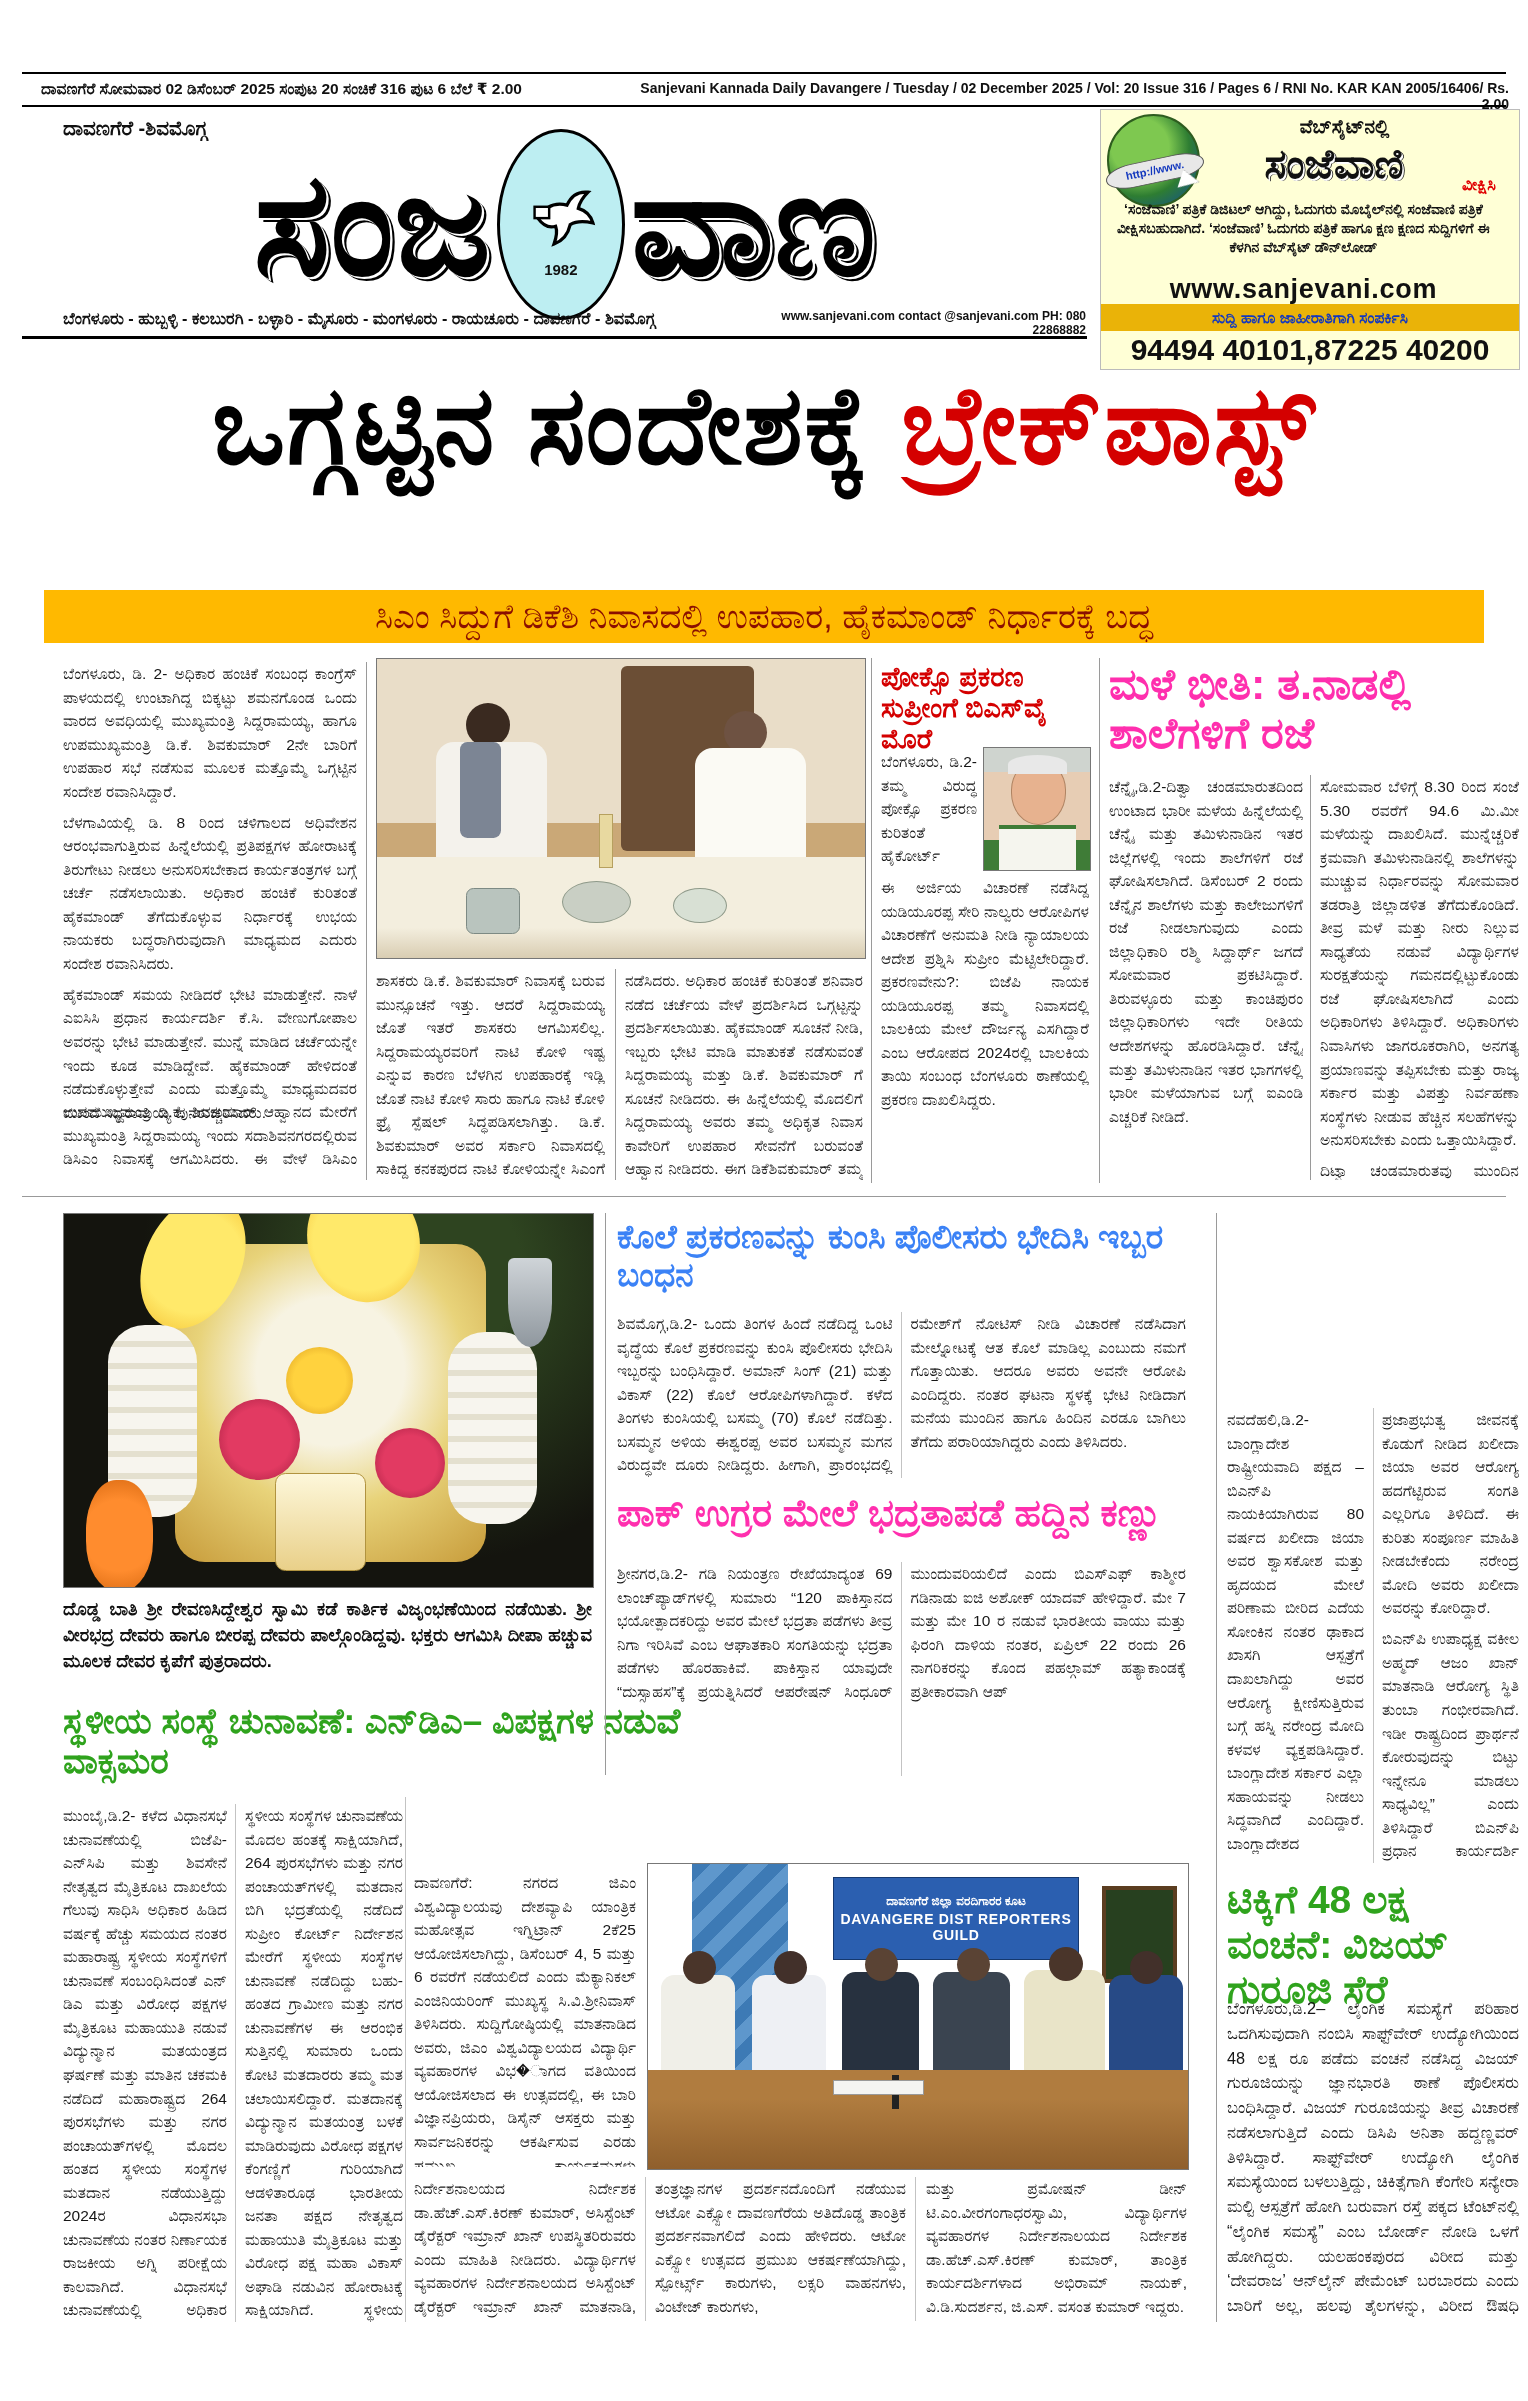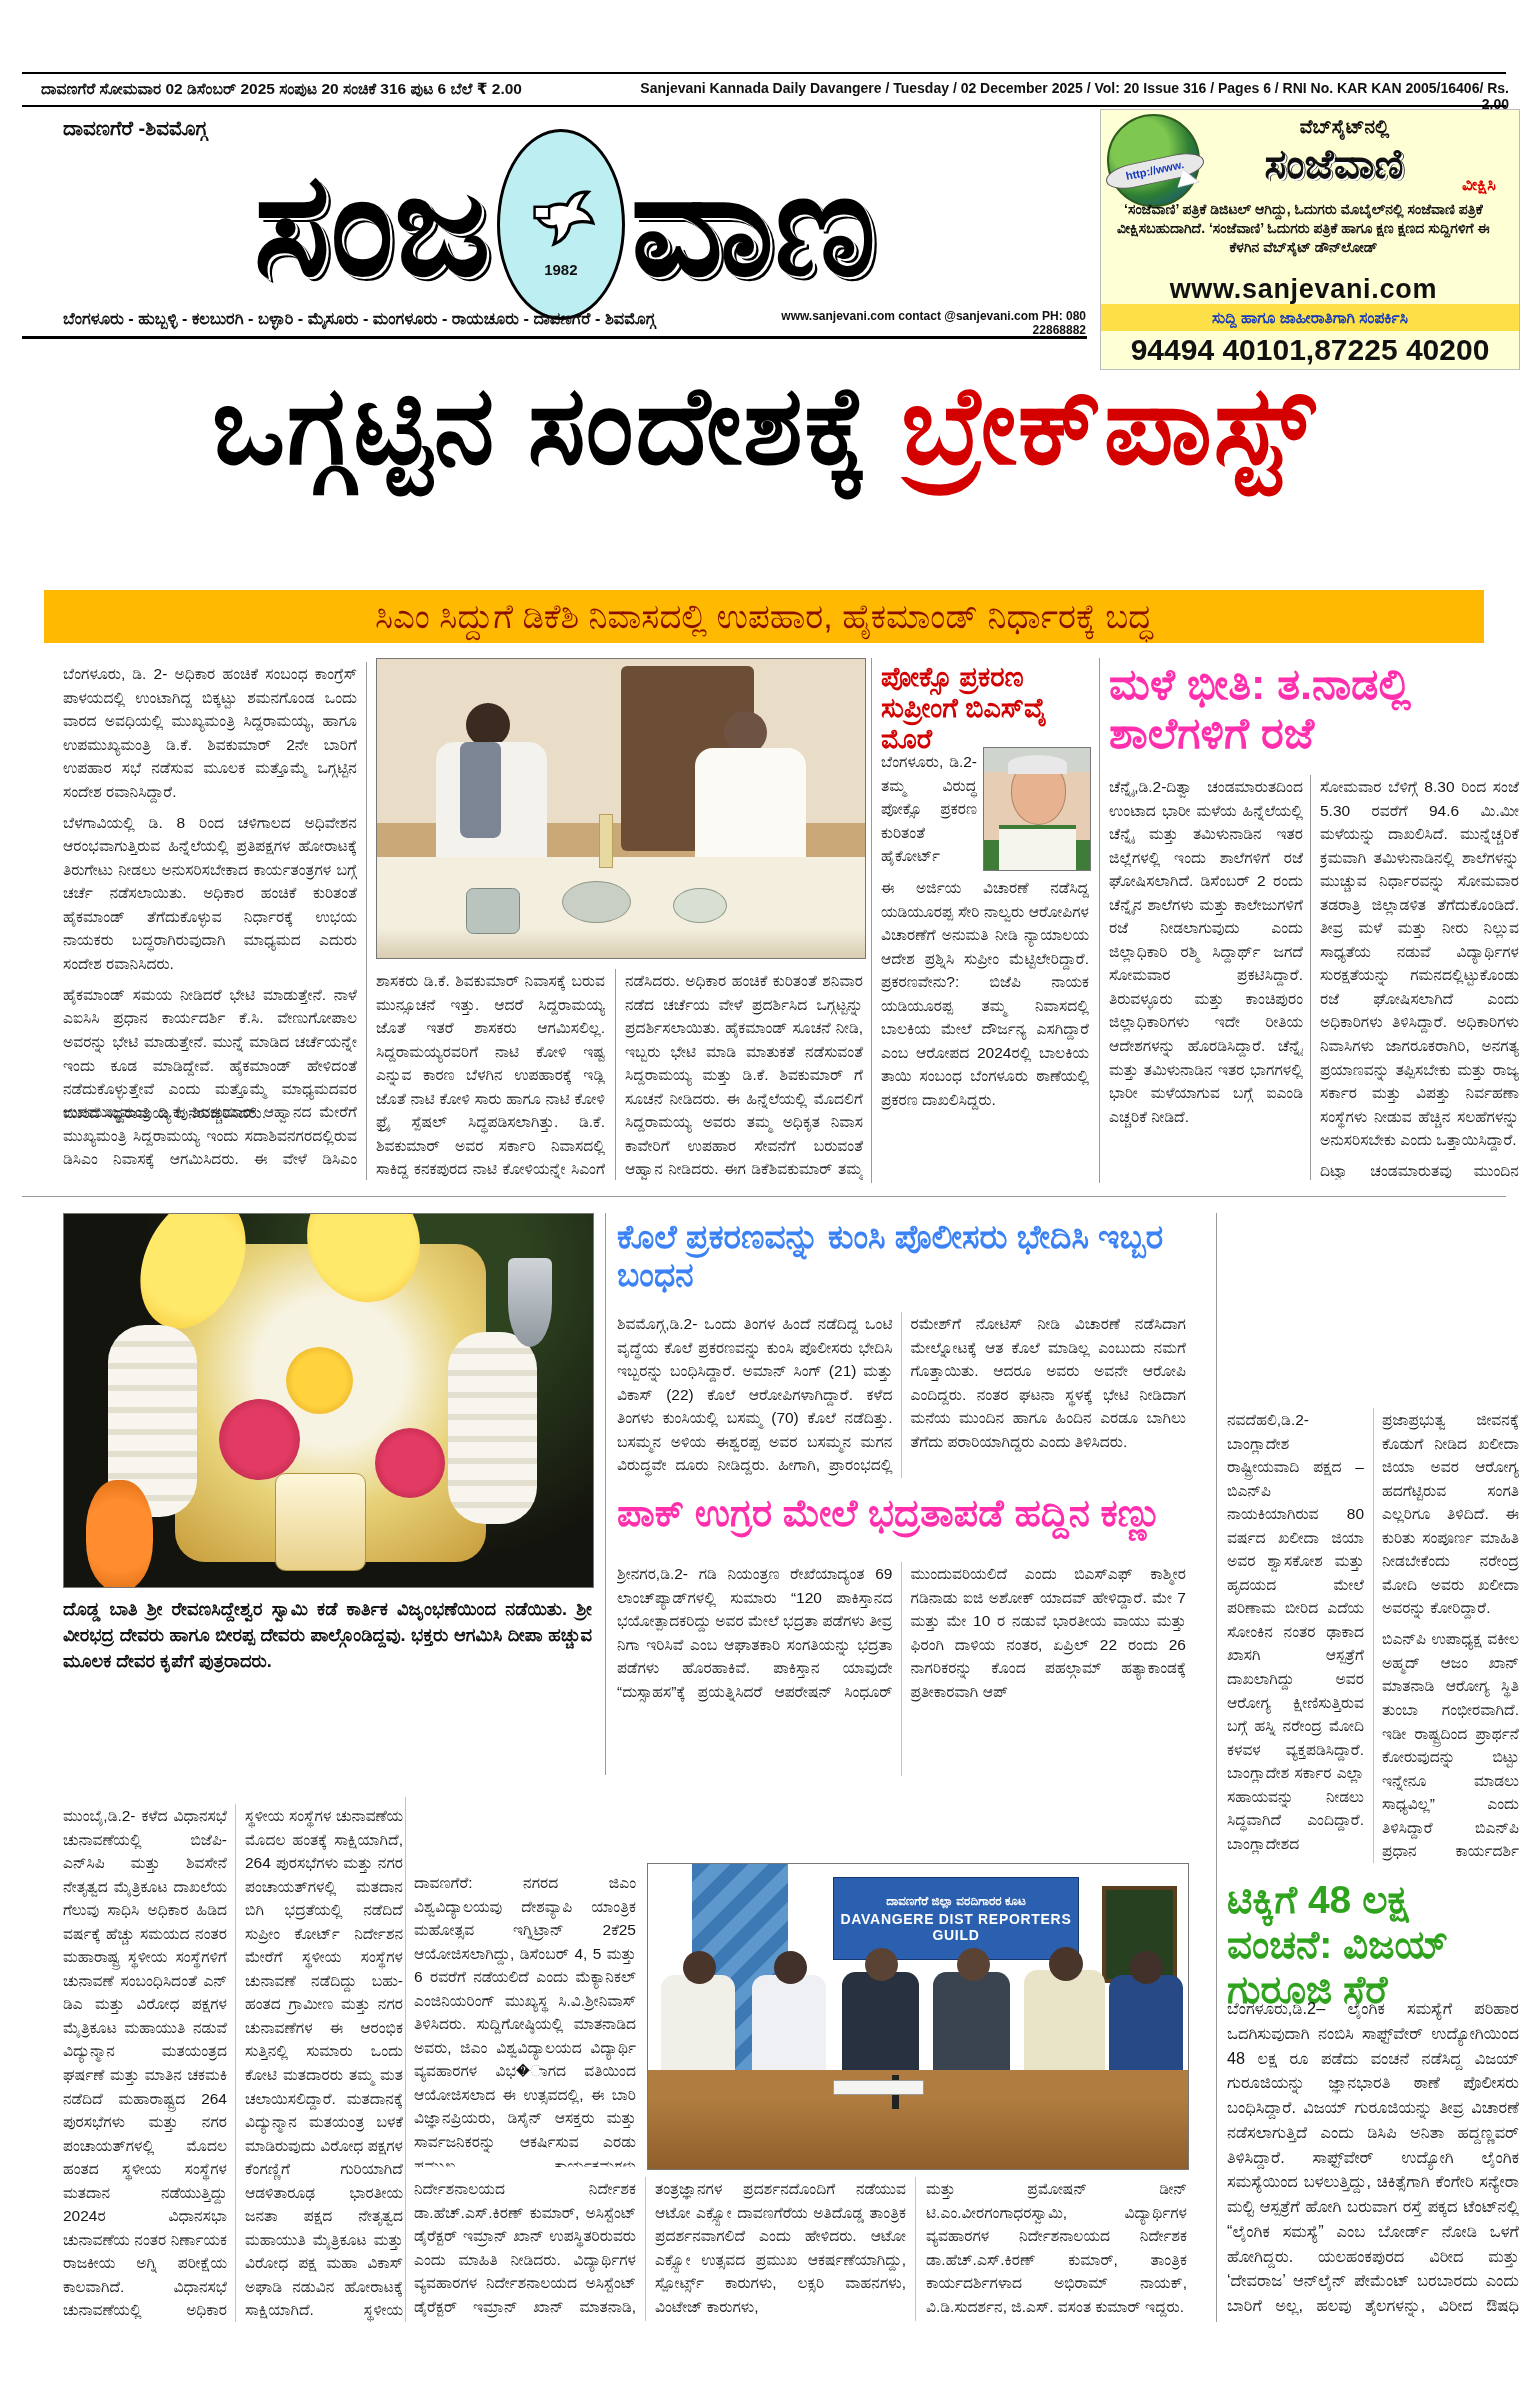--- a/index.html
+++ b/index.html
@@ -50,21 +50,21 @@
   <div class="abs" style="left:1100px;top:109px;width:418px;height:222px;background:#ffffd6;border:0.7px solid #bbb;">
     <div class="abs" style="left:118px;top:6px;width:251px;text-align:center;font-size:19px;font-weight:800;">ವೆಬ್‌ಸೈಟ್‌ನಲ್ಲಿ</div>
     <div class="abs" style="left:6px;top:4.4px;width:89px;height:89px;border-radius:50%;background:radial-gradient(circle at 35% 35%, #7ec850 0 35%, #2e7d32 60%, #0d47a1 100%);border:2.2px solid #2e5d1f;">
       <div class="abs" style="left:-4.4px;top:43px;width:98px;height:22px;background:#e8e8e8;border:1.5px solid #555;border-radius:50% / 90%;transform:rotate(-12deg);font-size:11px;font-weight:800;color:#1338be;text-align:center;line-height:21px;">http://www.</div>
       <div class="abs" style="left:71px;top:56px;width:0;height:0;border-left:19px solid #fff;border-top:7.4px solid transparent;border-bottom:12px solid transparent;transform:rotate(18deg);filter:drop-shadow(0.7px 0.7px 0 #333);"></div>
     </div>
     <div class="abs" style="left:111px;top:31px;width:244px;text-align:center;font-size:41px;font-weight:900;text-shadow:1.5px 1.5px 0 #fff,2.2px 2.2px 0 #000;">ಸಂಜೆವಾಣಿ</div>
     <div class="abs" style="left:361px;top:65px;font-size:16.3px;font-weight:900;color:#e00000;">ವೀಕ್ಷಿಸಿ</div>
     <div class="abs" style="left:10.4px;top:90px;width:384px;font-size:14px;font-weight:700;text-align:center;line-height:1.35;">‘ಸಂಜೆವಾಣಿ’ ಪತ್ರಿಕೆ ಡಿಜಿಟಲ್ ಆಗಿದ್ದು, ಓದುಗರು ಮೊಬೈಲ್‌ನಲ್ಲಿ ಸಂಜೆವಾಣಿ ಪತ್ರಿಕೆ ವೀಕ್ಷಿಸಬಹುದಾಗಿದೆ. ‘ಸಂಜೆವಾಣಿ’ ಓದುಗರು ಪತ್ರಿಕೆ ಹಾಗೂ ಕ್ಷಣ ಕ್ಷಣದ ಸುದ್ದಿಗಳಿಗೆ ಈ ಕೆಳಗಿನ ವೆಬ್‌ಸೈಟ್ ಡೌನ್‌ಲೋಡ್</div>
     <div class="abs" style="left:10.4px;top:164px;width:384px;text-align:center;font-size:27px;font-weight:900;letter-spacing:0.7px;">www.sanjevani.com</div>
-    <div class="abs" style="left:0;top:194px;width:418px;height:28px;background:#fde047;">
+    <div class="abs" style="left:0;top:194px;width:418px;height:28px;background:#eab308;">
       <div style="text-align:center;font-size:15.5px;font-weight:900;color:#1338be;line-height:28px;">ಸುದ್ದಿ ಹಾಗೂ ಜಾಹೀರಾತಿಗಾಗಿ ಸಂಪರ್ಕಿಸಿ</div>
     </div>
   </div>
   <div class="abs" style="left:1100px;top:331px;width:418px;text-align:center;font-size:30px;font-weight:900;background:#ffffd6;border:0.7px solid #bbb;border-top:none;height:38px;line-height:37px;">94494 40101,87225 40200</div>
 
   <div class="abs hairline" style="left:22px;top:336px;width:1065px;height:3px;"></div>
 
   <div class="abs headline-main" style="left:0;top:362px;width:1528px;text-align:center;font-size:109px;">
     <span style="color:#000;">ಒಗ್ಗಟ್ಟಿನ ಸಂದೇಶಕ್ಕೆ </span><span style="color:#d40000;">ಬ್ರೇಕ್‌ಪಾಸ್ಟ್</span>
   </div>
@@ -138,20 +138,21 @@
     <div class="fig" style="left:384px;top:118px;width:89px;height:192px;border-radius:37px;background:repeating-linear-gradient(180deg,#f7f5ee 0 16.3px,#e4e0cf 16.3px 22px);"></div>
     <div class="fig" style="left:155px;top:185px;width:81px;height:81px;border-radius:50%;background:radial-gradient(circle,#e23a62 0 55%,#a11d3e 100%);"></div>
     <div class="fig" style="left:311px;top:214px;width:70px;height:70px;border-radius:50%;background:radial-gradient(circle,#e23a62 0 55%,#a11d3e 100%);"></div>
     <div class="fig" style="left:222px;top:133px;width:67px;height:67px;border-radius:50%;background:radial-gradient(circle,#ffd23e 0 55%,#d99b1e 100%);"></div>
     <div class="fig" style="left:211px;top:259px;width:89px;height:96px;background:linear-gradient(180deg,#fdf7da,#e9d089);border-radius:10.4px;border:1.5px solid #b1933f;"></div>
     <div class="fig" style="left:22px;top:266px;width:67px;height:111px;border-radius:45%;background:radial-gradient(circle,#ff8c2e 0 55%,#d96a12 100%);"></div>
     <div class="fig" style="left:444px;top:44px;width:44px;height:89px;background:linear-gradient(180deg,#cfd4d8,#8f979e);border-radius:6px 6px 50% 50%;"></div>
   </div>
   <div class="abs caption" style="left:63px;top:1596px;width:529px;">ದೊಡ್ಡ ಬಾತಿ ಶ್ರೀ ರೇವಣಸಿದ್ದೇಶ್ವರ ಸ್ವಾಮಿ ಕಡೆ ಕಾರ್ತಿಕ ವಿಜೃಂಭಣೆಯಿಂದ ನಡೆಯಿತು. ಶ್ರೀ ವೀರಭದ್ರ ದೇವರು ಹಾಗೂ ಬೀರಪ್ಪ ದೇವರು ಪಾಲ್ಗೊಂಡಿದ್ದವು. ಭಕ್ತರು ಆಗಮಿಸಿ ದೀಪಾ ಹಚ್ಚುವ ಮೂಲಕ ದೇವರ ಕೃಪೆಗೆ ಪುತ್ರರಾದರು.</div>
 
+  <div class="abs head" style="left:63px;top:1701px;width:651px;font-size:35px;color:#2fa31d;">ಸ್ಥಳೀಯ ಸಂಸ್ಥೆ ಚುನಾವಣೆ: ಎನ್‌ಡಿಎ– ವಿಪಕ್ಷಗಳ ನಡುವೆ ವಾಕ್ಸಮರ</div>
   <div class="abs body-text" style="left:63px;top:1804px;width:164px;height:518px;">ಮುಂಬೈ,ಡಿ.2- ಕಳೆದ ವಿಧಾನಸಭೆ ಚುನಾವಣೆಯಲ್ಲಿ ಬಿಜೆಪಿ- ಎನ್‌ಸಿಪಿ ಮತ್ತು ಶಿವಸೇನೆ ನೇತೃತ್ವದ ಮೈತ್ರಿಕೂಟ ದಾಖಲೆಯ ಗೆಲುವು ಸಾಧಿಸಿ ಅಧಿಕಾರ ಹಿಡಿದ ವರ್ಷಕ್ಕೆ ಹೆಚ್ಚು ಸಮಯದ ನಂತರ ಮಹಾರಾಷ್ಟ್ರ ಸ್ಥಳೀಯ ಸಂಸ್ಥೆಗಳಿಗೆ ಚುನಾವಣೆ ಸಂಬಂಧಿಸಿದಂತೆ ಎನ್ ಡಿಎ ಮತ್ತು ವಿರೋಧ ಪಕ್ಷಗಳ ಮೈತ್ರಿಕೂಟ ಮಹಾಯುತಿ ನಡುವೆ ವಿದ್ಯುನ್ಮಾನ ಮತಯಂತ್ರದ ಘರ್ಷಣೆ ಮತ್ತು ಮಾತಿನ ಚಕಮಕಿ ನಡೆದಿದೆ ಮಹಾರಾಷ್ಟ್ರದ 264 ಪುರಸಭೆಗಳು ಮತ್ತು ನಗರ ಪಂಚಾಯತ್‌ಗಳಲ್ಲಿ ಮೊದಲ ಹಂತದ ಸ್ಥಳೀಯ ಸಂಸ್ಥೆಗಳ ಮತದಾನ ನಡೆಯುತ್ತಿದ್ದು 2024ರ ವಿಧಾನಸಭಾ ಚುನಾವಣೆಯ ನಂತರ ನಿರ್ಣಾಯಕ ರಾಜಕೀಯ ಅಗ್ನಿ ಪರೀಕ್ಷೆಯ ಕಾಲವಾಗಿದೆ. ವಿಧಾನಸಭೆ ಚುನಾವಣೆಯಲ್ಲಿ ಅಧಿಕಾರ ಕಳೆದುಕೊಂಡಿರುವ ಕಾಂಗ್ರೆಸ್, ಎನ್ ಸಿಪಿ ಶರದ್ ಬಣ, ಶಿವಸೇನೆ ಉದ್ಧವ್ ಠಾಕ್ರೆ ಬಣದ ಮಹಾಯುತಿ ಮೈತ್ರಿಕೂಟ ಸ್ಥಳೀಯ ಸಂಸ್ಥೆಗಳ ಚುನಾವಣೆಯಲ್ಲಿ ಮೈಲುಗಲ್ಲು ಸಾಧಿಸಲು ಇನ್ನಿಲ್ಲದ ಹರಸಾಹಸ ನಡೆಸಿದೆ. ನಾಳೆ ಮತ ಎಣಿಕೆ ನಡೆಯಲಿದೆ ಮಹಾರಾಷ್ಟ್ರದ ಬಹುನಿರೀಕ್ಷಿತ</div>
   <div class="abs vrule" style="left:235px;top:1804px;height:518px;background:#c3c3c3;"></div>
   <div class="abs body-text" style="left:245px;top:1804px;width:158px;height:518px;">ಸ್ಥಳೀಯ ಸಂಸ್ಥೆಗಳ ಚುನಾವಣೆಯ ಮೊದಲ ಹಂತಕ್ಕೆ ಸಾಕ್ಷಿಯಾಗಿದೆ, 264 ಪುರಸಭೆಗಳು ಮತ್ತು ನಗರ ಪಂಚಾಯತ್‌ಗಳಲ್ಲಿ ಮತದಾನ ಬಿಗಿ ಭದ್ರತೆಯಲ್ಲಿ ನಡೆದಿದೆ ಸುಪ್ರೀಂ ಕೋರ್ಟ್ ನಿರ್ದೇಶನ ಮೇರೆಗೆ ಸ್ಥಳೀಯ ಸಂಸ್ಥೆಗಳ ಚುನಾವಣೆ ನಡೆದಿದ್ದು ಬಹು- ಹಂತದ ಗ್ರಾಮೀಣ ಮತ್ತು ನಗರ ಚುನಾವಣೆಗಳ ಈ ಆರಂಭಿಕ ಸುತ್ತಿನಲ್ಲಿ ಸುಮಾರು ಒಂದು ಕೋಟಿ ಮತದಾರರು ತಮ್ಮ ಮತ ಚಲಾಯಿಸಲಿದ್ದಾರೆ. ಮತದಾನಕ್ಕೆ ವಿದ್ಯುನ್ಮಾನ ಮತಯಂತ್ರ ಬಳಕೆ ಮಾಡಿರುವುದು ವಿರೋಧ ಪಕ್ಷಗಳ ಕೆಂಗಣ್ಣಿಗೆ ಗುರಿಯಾಗಿದೆ ಆಡಳಿತಾರೂಢ ಭಾರತೀಯ ಜನತಾ ಪಕ್ಷದ ನೇತೃತ್ವದ ಮಹಾಯುತಿ ಮೈತ್ರಿಕೂಟ ಮತ್ತು ವಿರೋಧ ಪಕ್ಷ ಮಹಾ ವಿಕಾಸ್ ಅಘಾಡಿ ನಡುವಿನ ಹೋರಾಟಕ್ಕೆ ಸಾಕ್ಷಿಯಾಗಿದೆ. ಸ್ಥಳೀಯ ಸಂಸ್ಥೆಗಳ 6,705 ಸದಸ್ಯ ಸ್ಥಾನಗಳು ಮತ್ತು 264 ಪುರಸಭೆಯ ಅಧ್ಯಕ್ಷರ ಫಲಿತಾಂಶವನ್ನು ಮತದಾರರು ನಿರ್ಧರಿಸಲಿದ್ದಾರೆ ಮಹಾಯುತಿ ನಿರ್ಣಾಯಕ ಜಯ ಸಾಧಿಸಿದ ವಿಧಾನಸಭಾ ಚುನಾವಣೆಯ ಒಂದು ವರ್ಷದ ನಂತರ ಚುನಾವಣೆಗಳು ಬರುತ್ತಿರುವುದರಿಂದ ಹೆಚ್ಚಿನ ರಾಜಕೀಯ ಮಹತ್ವ ಹೊಂದಿವೆ.</div>
 
   <div class="abs vrule" style="left:605px;top:1213px;height:562px;"></div>
 
   <div class="abs head" style="left:617px;top:1218px;width:569px;font-size:33px;color:#3b82f6;">ಕೊಲೆ ಪ್ರಕರಣವನ್ನು ಕುಂಸಿ ಪೊಲೀಸರು ಭೇದಿಸಿ ಇಬ್ಬರ ಬಂಧನ</div>
   <div class="abs body-text cols2" style="left:617px;top:1312px;width:569px;height:166px;">
     <p>ಶಿವಮೊಗ್ಗ,ಡಿ.2- ಒಂದು ತಿಂಗಳ ಹಿಂದೆ ನಡೆದಿದ್ದ ಒಂಟಿ ವೃದ್ಧೆಯ ಕೊಲೆ ಪ್ರಕರಣವನ್ನು ಕುಂಸಿ ಪೊಲೀಸರು ಭೇದಿಸಿ ಇಬ್ಬರನ್ನು ಬಂಧಿಸಿದ್ದಾರೆ. ಅಮಾನ್ ಸಿಂಗ್ (21) ಮತ್ತು ವಿಕಾಸ್ (22) ಕೊಲೆ ಆರೋಪಿಗಳಾಗಿದ್ದಾರೆ. ಕಳೆದ ತಿಂಗಳು ಕುಂಸಿಯಲ್ಲಿ ಬಸಮ್ಮ (70) ಕೊಲೆ ನಡೆದಿತ್ತು. ಬಸಮ್ಮನ ಅಳಿಯ ಈಶ್ವರಪ್ಪ ಅವರ ಬಸಮ್ಮನ ಮಗನ ವಿರುದ್ಧವೇ ದೂರು ನೀಡಿದ್ದರು. ಹೀಗಾಗಿ, ಪ್ರಾರಂಭದಲ್ಲಿ ರಮೇಶ್‌ಗೆ ನೋಟಿಸ್ ನೀಡಿ ವಿಚಾರಣೆ ನಡೆಸಿದಾಗ ಮೇಲ್ನೋಟಕ್ಕೆ ಆತ ಕೊಲೆ ಮಾಡಿಲ್ಲ ಎಂಬುದು ನಮಗೆ ಗೊತ್ತಾಯಿತು. ಆದರೂ ಅವರು ಅವನೇ ಆರೋಪಿ ಎಂದಿದ್ದರು. ನಂತರ ಘಟನಾ ಸ್ಥಳಕ್ಕೆ ಭೇಟಿ ನೀಡಿದಾಗ ಮನೆಯ ಮುಂದಿನ ಹಾಗೂ ಹಿಂದಿನ ಎರಡೂ ಬಾಗಿಲು ತೆಗೆದು ಪರಾರಿಯಾಗಿದ್ದರು ಎಂದು ತಿಳಿಸಿದರು.</p>
 

